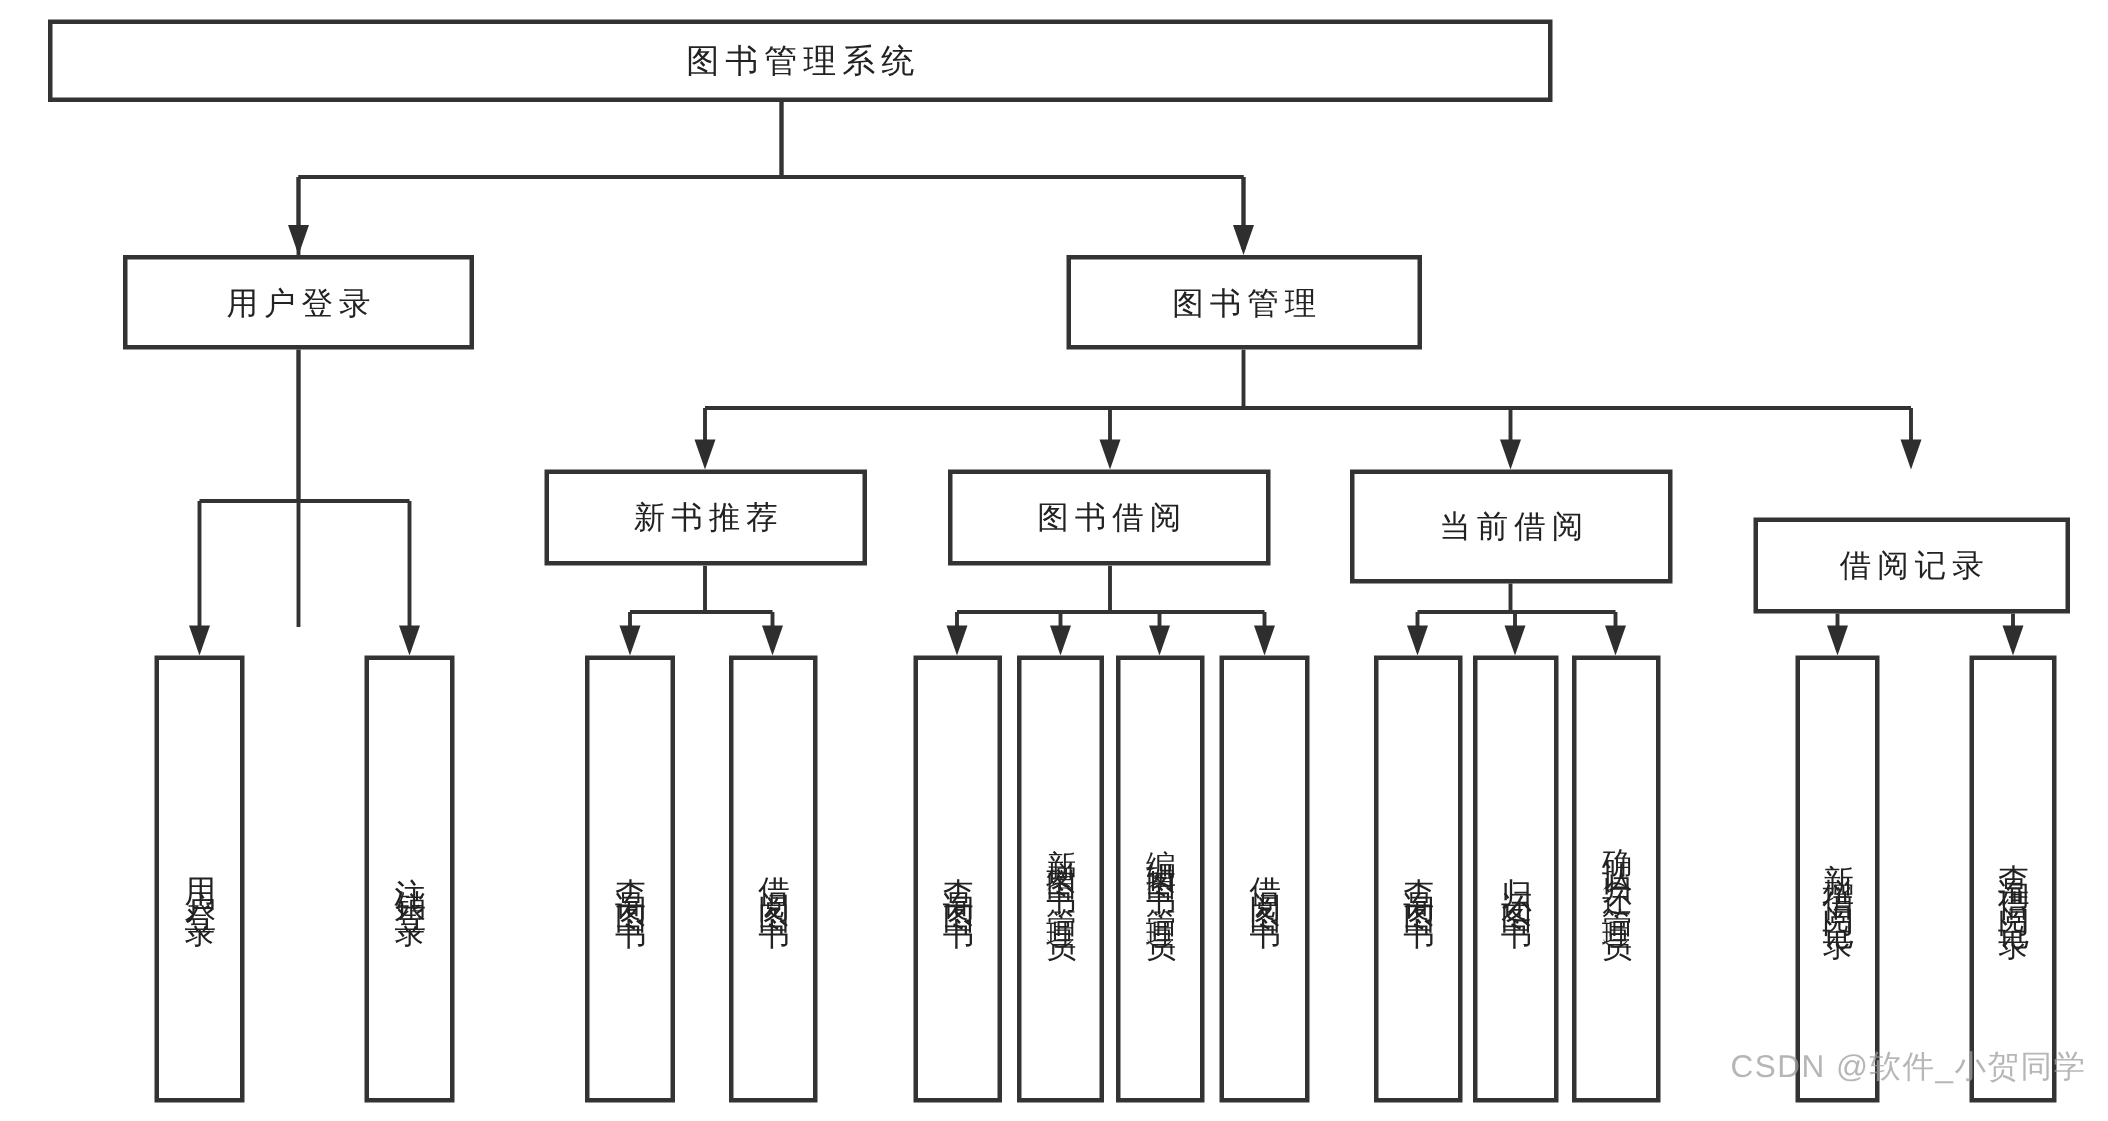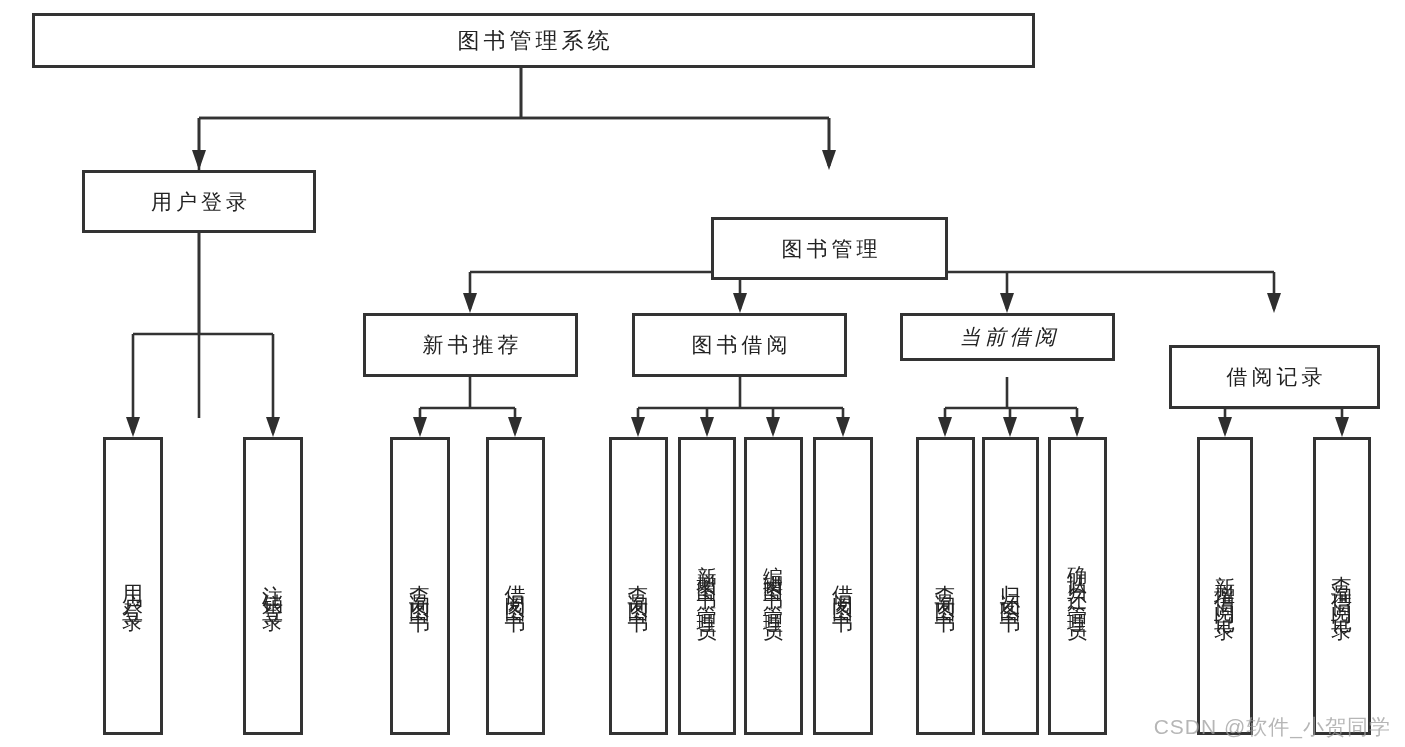--- a/index.html
+++ b/index.html
@@ -65,21 +65,21 @@
     line-height: 1;
     z-index: 1;
   }
   .vbox.long {
     letter-spacing: 8px;
     font-size: 20px;
   }
   .watermark {
     position: absolute;
     right: 14px;
-    bottom: 6px;
+    bottom: 22px;
     font-size: 21px;
     color: #9e9e9e;
     opacity: 0.75;
     letter-spacing: 1px;
     z-index: 2;
     white-space: nowrap;
   }
 </style>
 </head>
 <body>
@@ -159,25 +159,25 @@
       <path d="M1225 408 V433"></path>
       <path d="M1342 408 V433"></path>
       <polygon points="1218,417 1232,417 1225,437"></polygon>
       <polygon points="1335,417 1349,417 1342,437"></polygon>
     </g>
   </svg>
 
   <div class="hbox root" style="left:32px; top:13px; width:1003px; height:55px;">图书管理系统</div>
 
   <div class="hbox" style="left:82px; top:170px; width:234px; height:63px;">用户登录</div>
-  <div class="hbox" style="left:711px; top:170px; width:237px; height:63px;margin-top:47px;">图书管理</div>
+  <div class="hbox" style="left:711px; top:170px; width:237px; height:63px;">图书管理</div>
 
   <div class="hbox" style="left:632px; top:313px; width:215px; height:64px;">图书借阅</div>
   <div class="hbox" style="left:363px; top:313px; width:215px; height:64px;">新书推荐</div>
-  <div class="hbox" style="left:900px; top:313px; width:215px; height:48px;font-style:italic;">当前借阅</div>
+  <div class="hbox" style="left:900px; top:313px; width:215px; height:76px;">当前借阅</div>
   <div class="hbox" style="left:1169px; top:313px; width:211px; height:64px;margin-top:32px;">借阅记录</div>
 
   <div class="vbox" style="left:103px; width:60px;">用户登录</div>
   <div class="vbox" style="left:243px; width:60px;">注销登录</div>
 
   <div class="vbox" style="left:390px; width:60px;">查询图书</div>
   <div class="vbox" style="left:486px; width:59px;">借阅图书</div>
 
   <div class="vbox" style="left:609px; width:59px;">查询图书</div>
   <div class="vbox long" style="left:678px; width:58px;">新增图书（管理员）</div>

